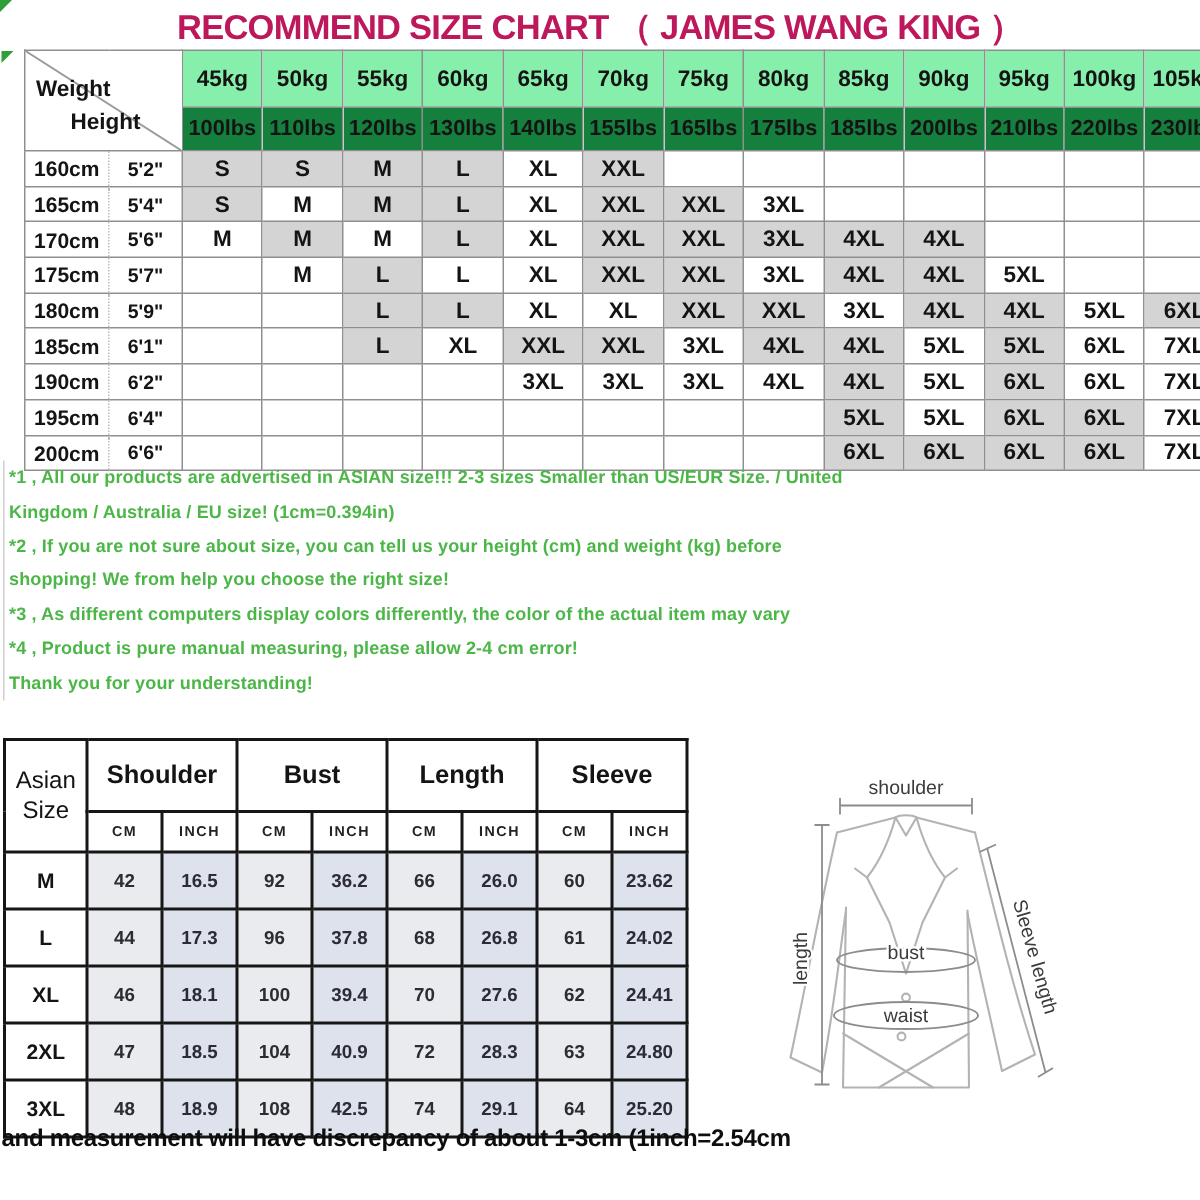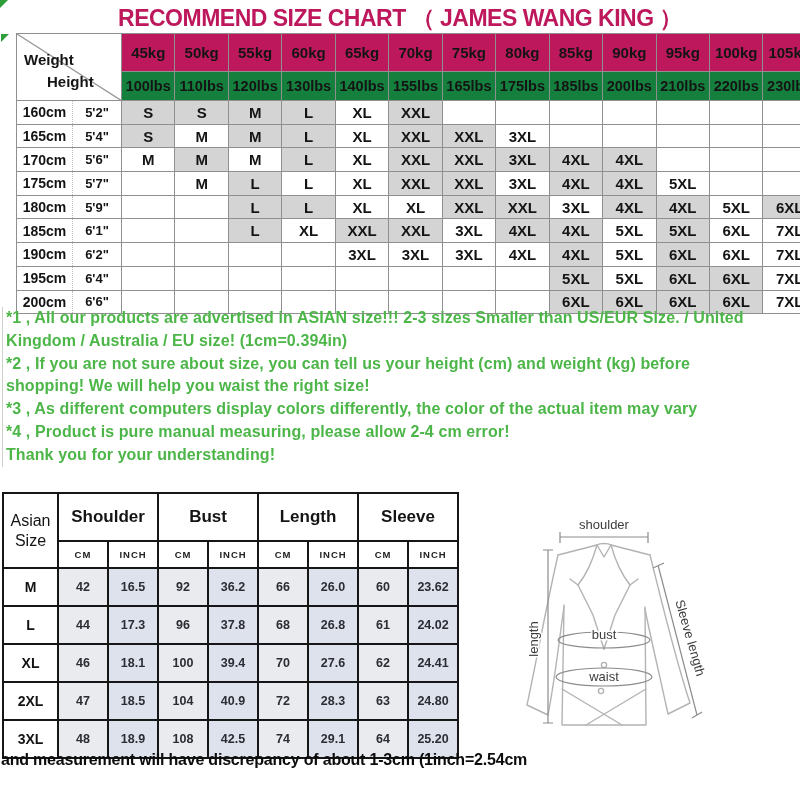--- a/index.html
+++ b/index.html
@@ -10,34 +10,34 @@
     --green:#4cb648;--marker:#2e9e3a;--shade:#d4d4d4;--cmbg:#e9ebee;--inbg:#dde2ec;
   }
   .page{position:absolute;inset:0;}
   .title{position:absolute;top:3px;left:0;width:100%;margin:0;text-align:center;
          font-size:23px;font-weight:bold;letter-spacing:-0.5px;color:#be185d;}
 
   
   table.sc{position:absolute;top:33px;left:16px;width:800px;border-collapse:collapse;table-layout:fixed;}
   .sc th,.sc td{border:1px solid #8f8f8f;padding:0;text-align:center;vertical-align:middle;
                 overflow:hidden;white-space:nowrap;font-weight:bold;}
-  .sc .kg{height:37px;font-size:15px;border-bottom:1px dashed #b5b5b5;background:#be185d;}
+  .sc .kg{height:37px;font-size:15px;border-bottom:1px dashed #b5b5b5;background:#86efac;}
   .sc .lbs{height:28px;font-size:14.5px;background:#15803d;text-align:center;}
   .sc .corner{position:relative;background:#fff;}
   .sc .corner .w{position:absolute;left:7px;top:17px;font-size:15px;}
   .sc .corner .h{position:absolute;left:30px;top:39px;font-size:15px;}
   .sc .corner svg{position:absolute;inset:0;}
   .sc td.hcm{font-size:14px;border-right:1px dotted #bdbdbd;}
   .sc td.hft{font-size:13px;border-left:none;}
   .sc tbody td{height:22.7px;font-size:15px;}
   .sc td.shade{background:var(--shade);}
 
   
   .notes{position:absolute;top:307px;left:2px;width:794px;border-left:1px solid #cfcfcf;
-         padding-left:3px;font-weight:bold;font-size:16px;color:var(--green);}
+         padding-left:3px;font-weight:bold;font-size:12px;color:var(--green);}
   .notes .line{height:22.8px;line-height:22.8px;white-space:nowrap;letter-spacing:0.1px;}
 
   
   table.mt{position:absolute;top:492px;left:2px;width:455px;border-collapse:collapse;table-layout:fixed;}
   .mt th,.mt td{border:2px solid #161616;padding:0;text-align:center;vertical-align:middle;background:#fff;}
   .mt .asz{font-size:16px;font-weight:normal;line-height:1.25;}
   .mt .g{height:46px;font-size:17px;font-weight:bold;}
   .mt .u{height:25px;font-size:9.5px;font-weight:bold;letter-spacing:1px;color:#222;}
   .mt td.msize{font-size:14px;font-weight:bold;}
   .mt td.val{height:36px;font-size:12.5px;font-weight:bold;color:#2c2c34;}
@@ -273,21 +273,21 @@
           <td class="sz shade">6XL</td>
           <td class="sz">7XL</td>
         </tr>
       </tbody>
   </table>
 
   <div class="notes" id="notes">
       <div class="line">*1 , All our products are advertised in ASIAN size!!! 2-3 sizes Smaller than US/EUR Size. / United</div>
       <div class="line">Kingdom / Australia / EU size! (1cm=0.394in)</div>
       <div class="line">*2 , If you are not sure about size, you can tell us your height (cm) and weight (kg) before</div>
-      <div class="line">shopping! We will help you waist the right size!</div>
+      <div class="line">shopping! We from help you choose the right size!</div>
       <div class="line">*3 , As different computers display colors differently, the color of the actual item may vary</div>
       <div class="line">*4 , Product is pure manual measuring, please allow 2-4 cm error!</div>
       <div class="line">Thank you for your understanding!</div>
     </div>
 
   <table class="mt">
     <colgroup>
       <col style="width:55px">
         <col span="8" style="width:50px">
     </colgroup>

